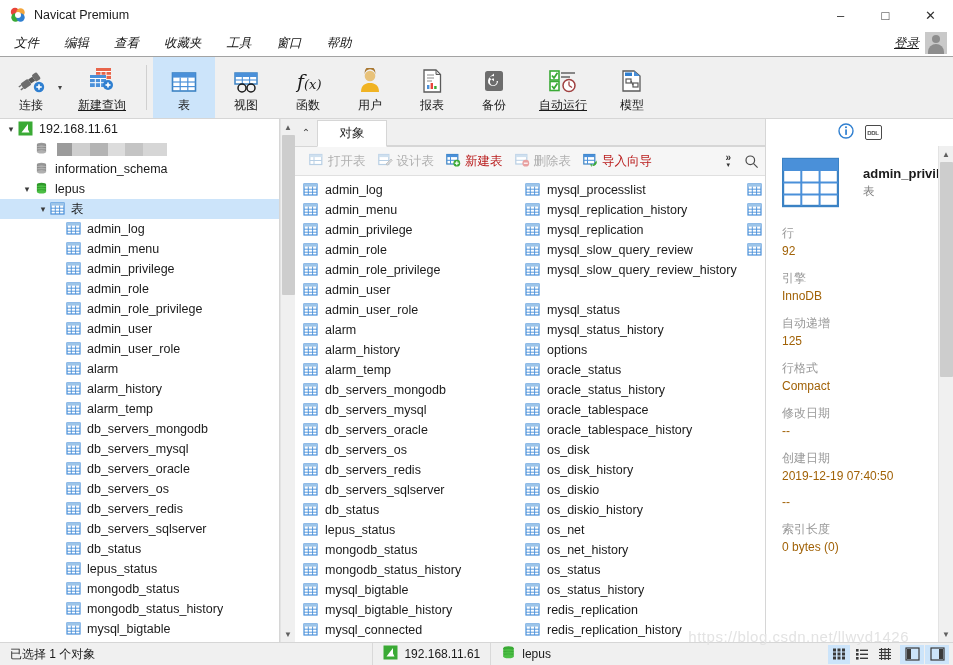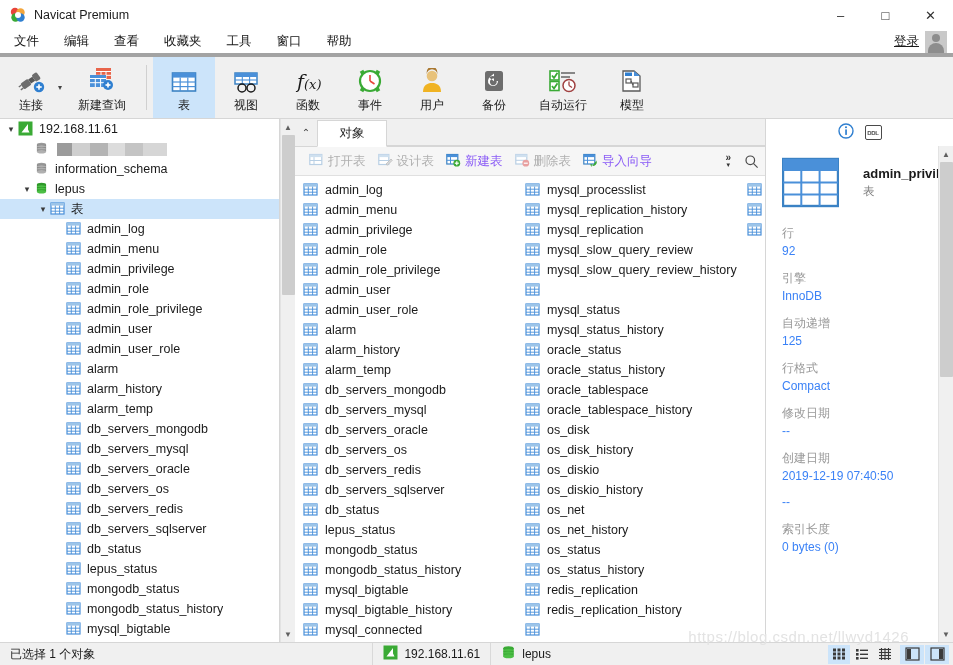--- a/index.html
+++ b/index.html
@@ -15,36 +15,36 @@
   
   .titlebar { height:30px; background:#ffffff; display:flex; align-items:center; flex:0 0 30px; }
   .tb-logo { width:18px; height:18px; margin-left:9px; margin-right:7px; position:relative; }
   .tb-title { font-size:12.5px; color:#1c1c1c; }
   .tb-spacer { flex:1; }
   .winbtn { width:45px; height:30px; display:flex; align-items:center; justify-content:center;
             color:#303030; font-size:13px; }
 
   
   .menubar { height:27px; background:#ffffff; display:flex; align-items:center; flex:0 0 27px;
-             border-bottom:4px solid #a3a3a3; }
+             border-bottom:1px solid #a3a3a3;font-style:italic; }
   .menu-item { padding:3px 11px; font-size:12.5px; color:#141414; margin-left:3px; }
   .menu-spacer { flex:1; }
   .login-link { font-size:12.5px; color:#1a1a1a; text-decoration:underline; margin-right:6px; }
   .avatar-mini { width:22px; height:22px; background:#c9c9c9; margin-right:6px; position:relative; overflow:hidden; }
   .avatar-mini:before { content:""; position:absolute; left:7px; top:3px; width:8px; height:8px;
                         border-radius:50%; background:#8d8d8d; }
   .avatar-mini:after { content:""; position:absolute; left:3px; top:12px; width:16px; height:11px;
                        border-radius:8px 8px 0 0; background:#8d8d8d; }
 
   
   .toolbar { height:62px; background:#f0f0f0; border-bottom:1px solid #d6d6d6;
              display:flex; align-items:stretch; flex:0 0 62px; }
   .tbtn { width:62px; display:flex; flex-direction:column; align-items:center; justify-content:center;
           gap:3px; cursor:default; padding-top:2px; }
-  .tbtn.wide { width:76px; }
+  .tbtn.wide { width:76px;text-decoration:underline; }
   .tbtn.active { background:#cce4fa; }
   .tbtn .ic { height:30px; display:flex; align-items:flex-end; justify-content:center; }
   .tbtn .lb { font-size:12px; color:#1a1a1a; white-space:nowrap; }
   .tb-sep { width:1px; background:#d0d0d0; margin:8px 6px; }
   .caret-sm { font-size:8px; color:#444; align-self:center; margin:0 2px 0 -4px; }
 
   
   .body { flex:1; display:flex; min-height:0; }
 
   
@@ -71,21 +71,21 @@
               border-bottom:1px solid #d6d6d6; }
   .collapse-btn { width:22px; height:27px; display:flex; align-items:center; justify-content:center;
                   font-size:10px; color:#444; }
   .tab { height:27px; min-width:70px; padding:0 16px; display:flex; align-items:center; justify-content:center;
          background:#ffffff; border:1px solid #d6d6d6; border-bottom:1px solid #ffffff;
          font-size:12.5px; color:#1a1a1a; position:relative; top:1px; }
   .tabfill { flex:1; height:27px; border-bottom:1px solid #d6d6d6; }
 
   .objbar { height:29px; background:#f6f6f6; border-bottom:1px solid #e0e0e0;
             display:flex; align-items:center; flex:0 0 29px; padding-left:8px;text-align:center; }
-  .obtn { display:flex; align-items:center; gap:4px; padding:2px 6px; font-size:12.5px; color:#8b5cf6;
+  .obtn { display:flex; align-items:center; gap:4px; padding:2px 6px; font-size:12.5px; color:#b91c1c;
           white-space:nowrap; }
   .obtn.dis { color:#b0b0b0; }
   .obj-spacer { flex:1; }
   .chev2 { display:flex; flex-direction:column; align-items:center; line-height:7px;
            font-size:10px; color:#333; padding:0 6px; font-weight:bold; }
   .chev2 small { font-size:7px; font-weight:normal; }
   .srch { width:28px; display:flex; align-items:center; justify-content:center; }
 
   .objlist { flex:1; overflow:hidden; position:relative; padding:4px 0 0 6px;
              display:flex; flex-direction:column; flex-wrap:wrap; align-content:flex-start; }
@@ -103,21 +103,21 @@
                font-size:6px; font-weight:bold; color:#4a4a4a; letter-spacing:-0.3px; }
   .info-body { flex:1; display:flex; min-height:0; }
   .info-content { flex:1; padding:8px 0 0 16px; overflow:hidden; }
   .info-title-row { display:flex; align-items:flex-start; gap:24px; margin-bottom:14px; }
   .bigtbl { width:57px; height:57px; flex:0 0 57px; }
   .obj-name { font-size:13px; font-weight:bold; color:#1a1a1a; margin-top:12px; white-space:nowrap;
               overflow:hidden; text-overflow:ellipsis; max-width:92px; }
   .obj-kind { font-size:11.5px; color:#7a7a7a; margin-top:3px; }
   .fld { margin-bottom:12px; }
   .fld .k { font-size:12px; color:#999999; margin-bottom:2px; }
-  .fld .v { font-size:12px; color:#3b82f6; }
+  .fld .v { font-size:12px; color:#a16207; }
 
   
   .statusbar { height:23px; background:#f0f0f0; border-top:1px solid #d6d6d6;
                display:flex; align-items:center; flex:0 0 23px; font-size:12px; }
   .sb-cell { display:flex; align-items:center; gap:6px; padding:0 10px; height:23px; }
   .sb-div { width:1px; height:23px; background:#d9d9d9; }
   .sb-spacer { flex:1; }
   .viewtog { display:flex; align-items:center; gap:1px; padding-right:4px; }
   .vtg { width:22px; height:19px; display:flex; align-items:center; justify-content:center; }
   .vtg.on { background:#cce4fa; }
@@ -248,47 +248,50 @@
     <div class="tbtn">
       <div class="ic">
         <svg width="30" height="26" viewBox="0 0 30 26">
           <text x="4" y="20" font-family="DejaVu Serif, serif" font-size="19" font-style="italic" fill="#1a1a1a">f</text>
           <text x="11" y="21" font-family="DejaVu Serif, serif" font-size="13" font-style="italic" fill="#1a1a1a">(x)</text>
         </svg>
       </div>
       <div class="lb">函数</div>
     </div>
 
-    <div class="tbtn">
-      <div class="ic">
-        <svg width="28" height="26" viewBox="0 0 28 26">
-          <rect x="4.5" y="2.5" width="4" height="4" fill="#3aaa35" transform="rotate(-30 6.5 4.5)"></rect>
-          <rect x="19.5" y="2.5" width="4" height="4" fill="#3aaa35" transform="rotate(30 21.5 4.5)"></rect>
-          <rect x="4.5" y="19.5" width="4" height="4" fill="#3aaa35" transform="rotate(30 6.5 21.5)"></rect>
-          <rect x="19.5" y="19.5" width="4" height="4" fill="#3aaa35" transform="rotate(-30 21.5 21.5)"></rect>
-          <circle cx="14" cy="13" r="10" fill="#fff" stroke="#3aaa35" stroke-width="2.2"></circle>
-          <line x1="14" y1="13" x2="14" y2="7" stroke="#e8443a" stroke-width="1.6"></line>
-          <line x1="14" y1="13" x2="18.5" y2="16" stroke="#e8443a" stroke-width="1.6"></line>
-        </svg>
-      </div>
-      <div class="lb">事件</div>
-    </div>
 
     <div class="tbtn">
       <div class="ic">
         <svg width="26" height="26" viewBox="0 0 26 26">
           <circle cx="13" cy="8" r="5.3" fill="#e8c27a"></circle>
           <path d="M7.7 6.5 A5.3 5.3 0 0 1 18.3 6.5 L18.3 4 A5.3 5.3 0 0 0 7.7 4 Z" fill="#a9772f"></path>
           <path d="M4 24 C4 17.5 8 15 13 15 C18 15 22 17.5 22 24 Z" fill="#f0b323"></path>
         </svg>
       </div>
       <div class="lb">用户</div>
     </div>
 
 
+    <div class="tbtn">
+      <div class="ic">
+        <svg width="26" height="26" viewBox="0 0 26 26">
+          <path d="M5 2 H17 L21.5 6.5 V24 H5 Z" fill="#fff" stroke="#5a5a5a" stroke-width="1.3"></path>
+          <path d="M17 2 L17 6.5 L21.5 6.5 Z" fill="#d6d6d6" stroke="#5a5a5a" stroke-width="1"></path>
+          <g stroke="#8a8a8a" stroke-width="1">
+            <line x1="8" y1="7" x2="15" y2="7"></line>
+              <line x1="8" y1="10" x2="15" y2="10"></line>
+            <line x1="8" y1="13" x2="13" y2="13"></line>
+          </g>
+          <rect x="8" y="17" width="2.4" height="4" fill="#4a90d9"></rect>
+          <rect x="11.6" y="15" width="2.4" height="6" fill="#e8443a"></rect>
+          <rect x="15.2" y="18" width="2.4" height="3" fill="#3aaa35"></rect>
+        </svg>
+      </div>
+      <div class="lb">报表</div>
+    </div>
 
     <div class="tbtn">
       <div class="ic">
         <svg width="26" height="26" viewBox="0 0 26 26">
           <rect x="4" y="3" width="18" height="20" rx="2.5" fill="#6d6d6d"></rect>
           <path d="M17 13 A5 5 0 1 1 13 8.2 L13 5.6 L8.2 9.4 L13 13.2 L13 10.6 A3.4 3.4 0 1 0 15.6 13 Z" fill="#fff"></path>
         </svg>
       </div>
       <div class="lb">备份</div>
     </div>
@@ -1072,20 +1075,31 @@
           </div>
           <div class="oitem">
             <span class="ticon"><svg width="15" height="15" viewBox="0 0 15 15">
                 <rect x="1" y="2" width="13" height="11" fill="#ffffff" stroke="#4a90d9" stroke-width="1.2"></rect>
                 <rect x="1" y="2" width="13" height="2.6" fill="#9cc4e8"></rect>
                 <line x1="1" y1="7.2" x2="14" y2="7.2" stroke="#4a90d9" stroke-width="0.9"></line>
                 <line x1="1" y1="10.2" x2="14" y2="10.2" stroke="#4a90d9" stroke-width="0.9"></line>
                 <line x1="5.3" y1="4.6" x2="5.3" y2="13" stroke="#4a90d9" stroke-width="0.9"></line>
                 <line x1="9.6" y1="4.6" x2="9.6" y2="13" stroke="#4a90d9" stroke-width="0.9"></line>
               </svg></span>
+            <span>options</span>
+          </div>
+          <div class="oitem">
+            <span class="ticon"><svg width="15" height="15" viewBox="0 0 15 15">
+                <rect x="1" y="2" width="13" height="11" fill="#ffffff" stroke="#4a90d9" stroke-width="1.2"></rect>
+                <rect x="1" y="2" width="13" height="2.6" fill="#9cc4e8"></rect>
+                <line x1="1" y1="7.2" x2="14" y2="7.2" stroke="#4a90d9" stroke-width="0.9"></line>
+                <line x1="1" y1="10.2" x2="14" y2="10.2" stroke="#4a90d9" stroke-width="0.9"></line>
+                <line x1="5.3" y1="4.6" x2="5.3" y2="13" stroke="#4a90d9" stroke-width="0.9"></line>
+                <line x1="9.6" y1="4.6" x2="9.6" y2="13" stroke="#4a90d9" stroke-width="0.9"></line>
+              </svg></span>
             <span>oracle_status</span>
           </div>
           <div class="oitem">
             <span class="ticon"><svg width="15" height="15" viewBox="0 0 15 15">
                 <rect x="1" y="2" width="13" height="11" fill="#ffffff" stroke="#4a90d9" stroke-width="1.2"></rect>
                 <rect x="1" y="2" width="13" height="2.6" fill="#9cc4e8"></rect>
                 <line x1="1" y1="7.2" x2="14" y2="7.2" stroke="#4a90d9" stroke-width="0.9"></line>
                 <line x1="1" y1="10.2" x2="14" y2="10.2" stroke="#4a90d9" stroke-width="0.9"></line>
                 <line x1="5.3" y1="4.6" x2="5.3" y2="13" stroke="#4a90d9" stroke-width="0.9"></line>
                 <line x1="9.6" y1="4.6" x2="9.6" y2="13" stroke="#4a90d9" stroke-width="0.9"></line>

